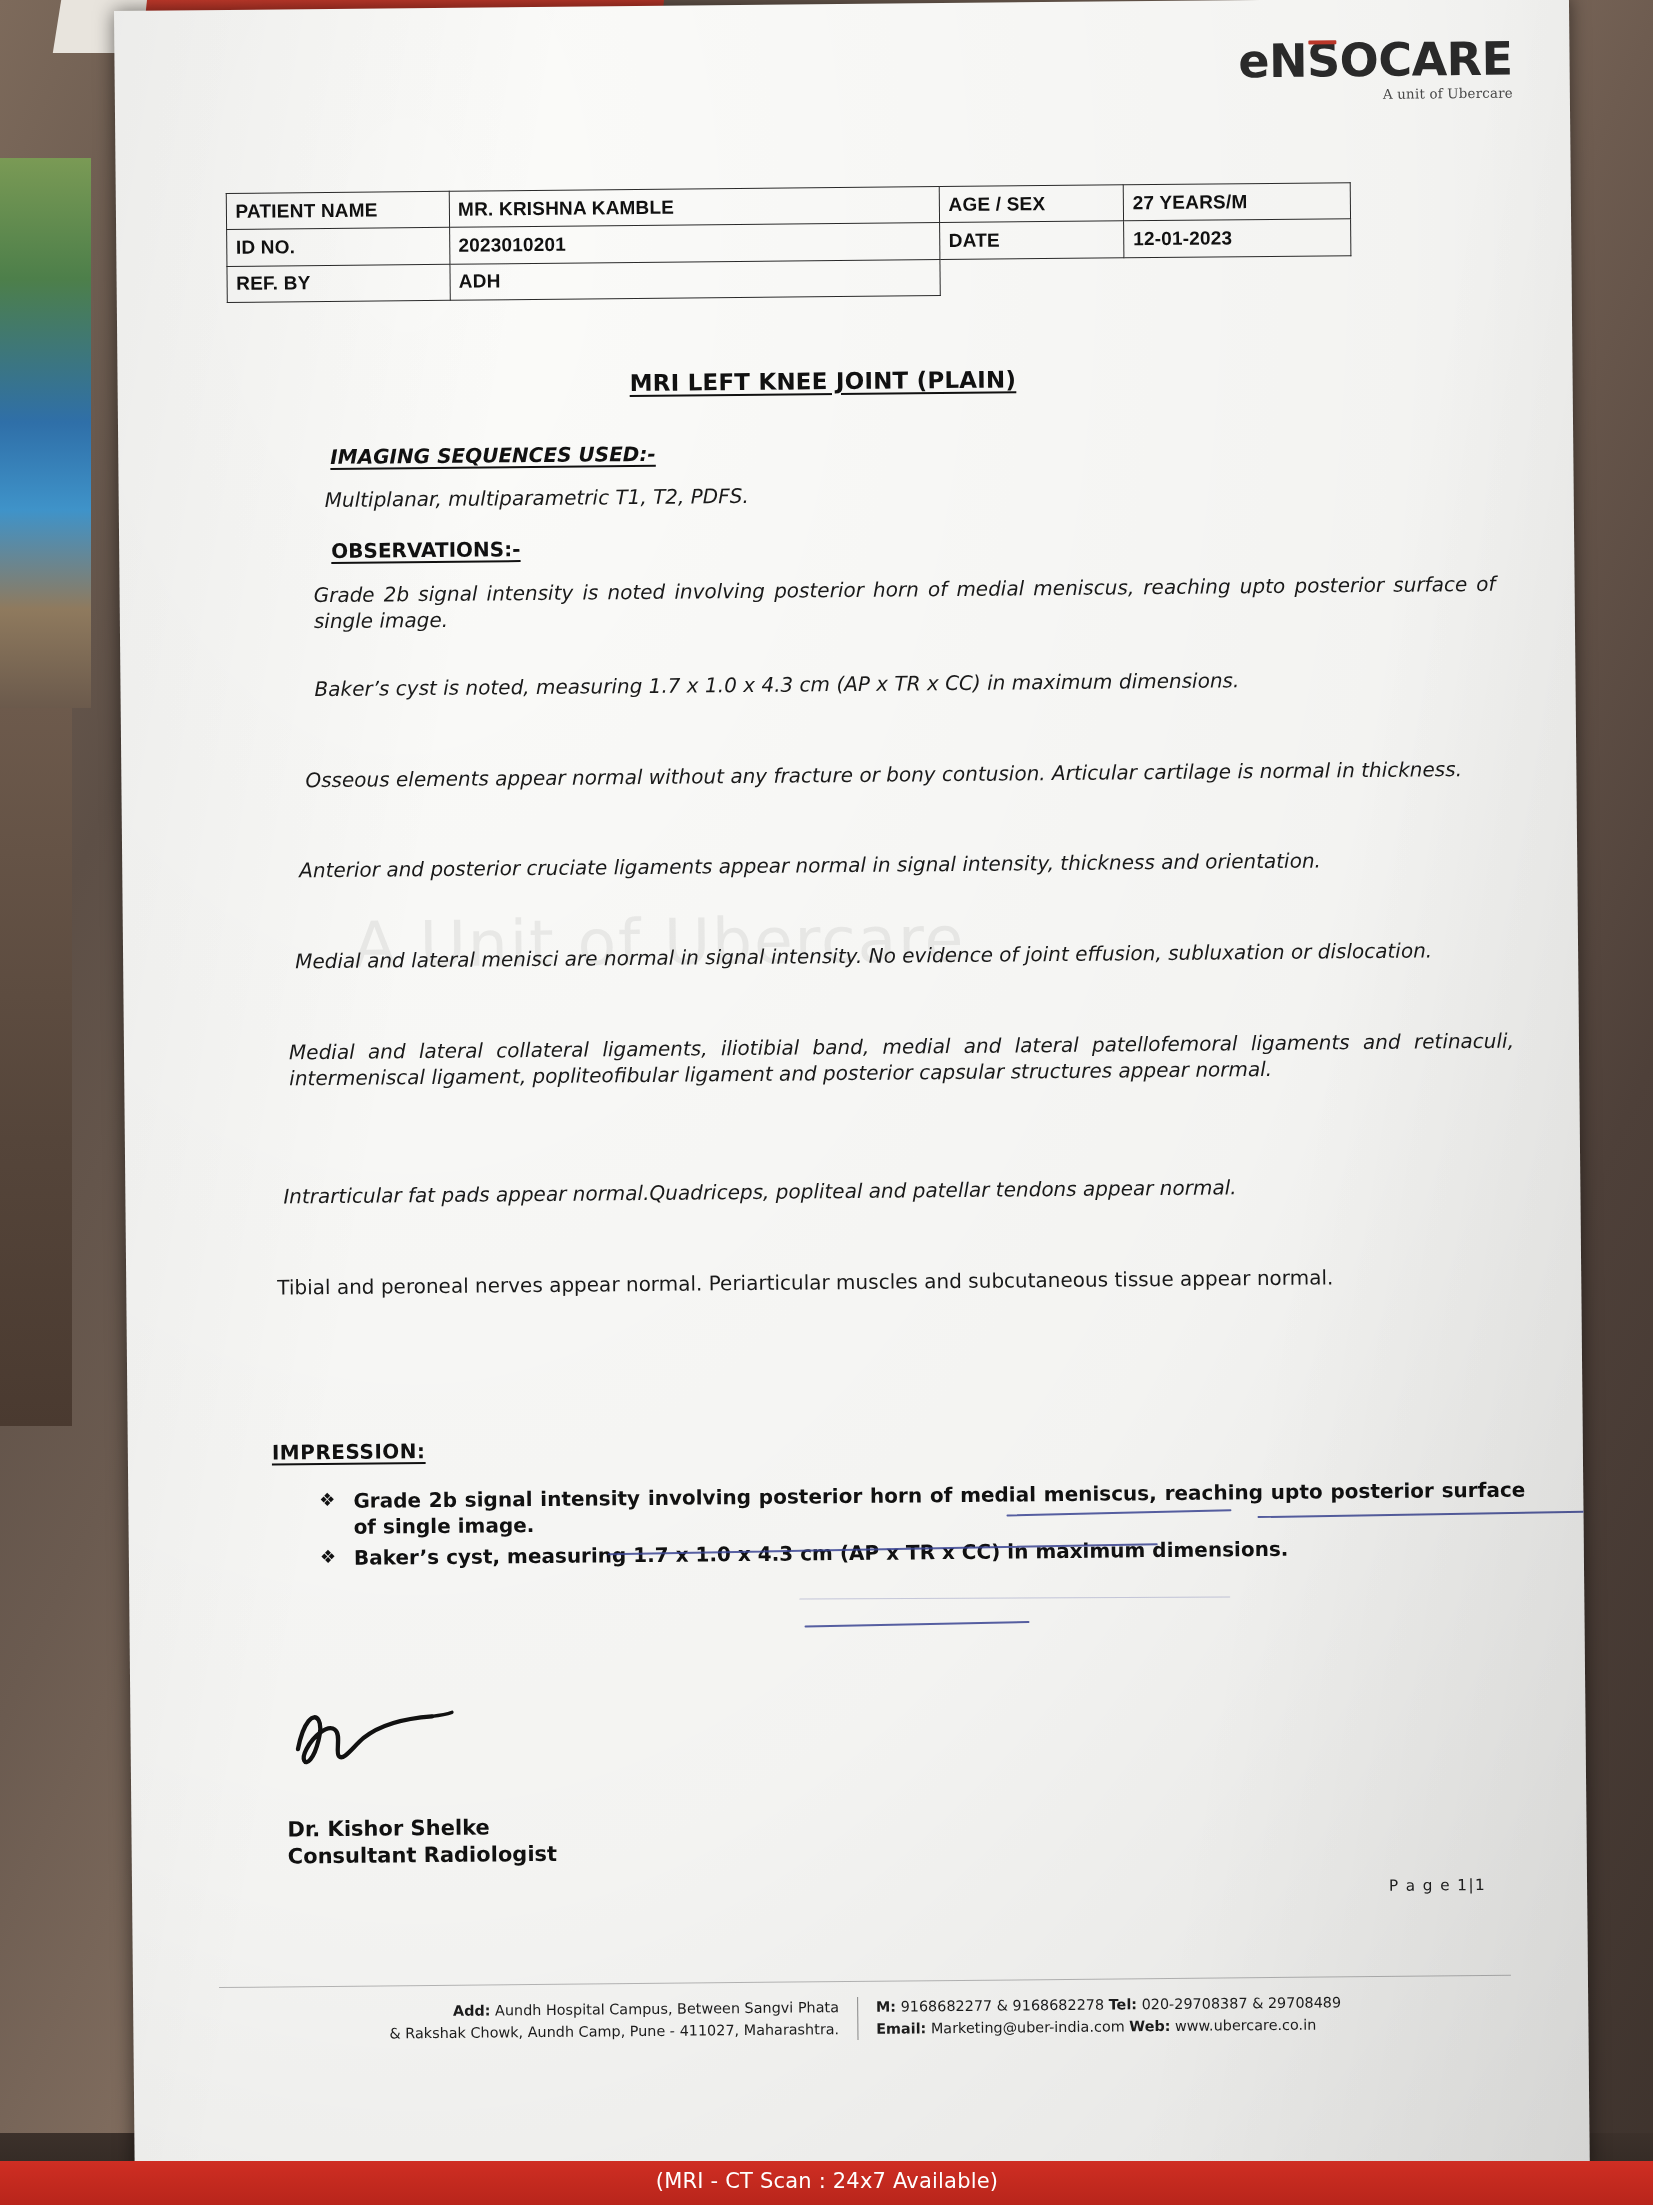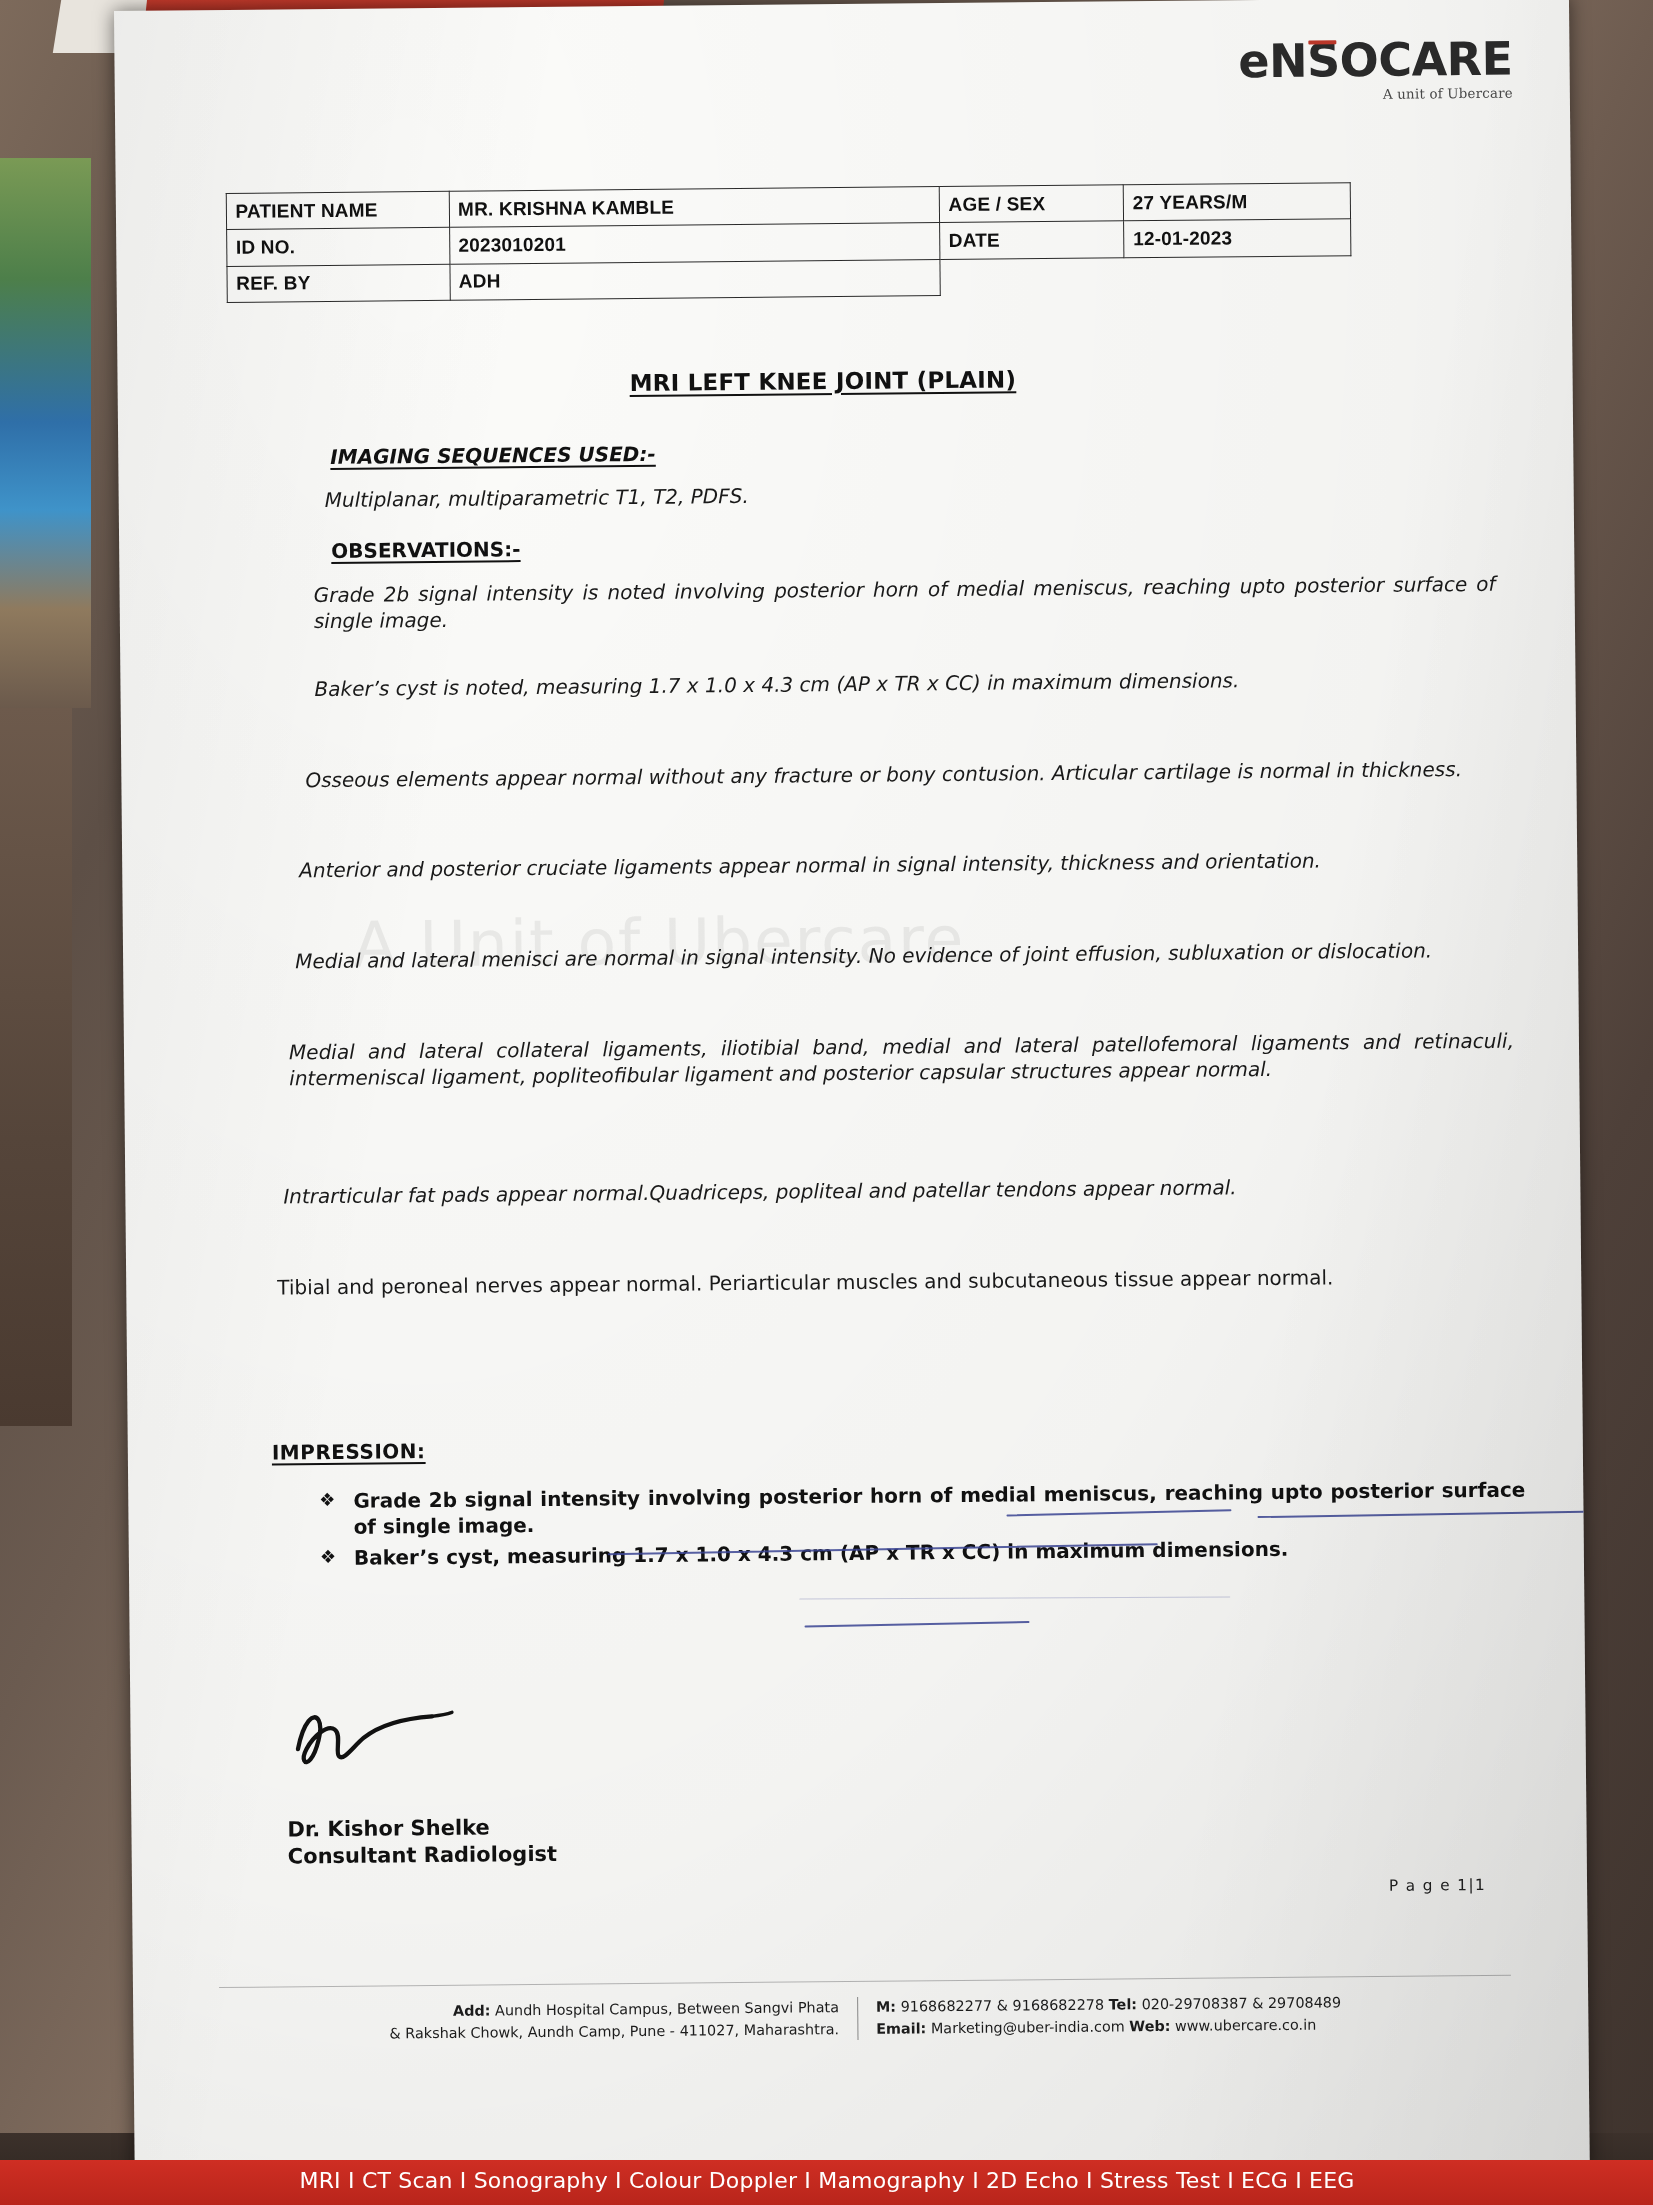--- a/index.html
+++ b/index.html
@@ -396,15 +396,15 @@
         <b>Email:</b>
         <span>Marketing@uber-india.com</span>
         <b>Web:</b>
         <span>www.ubercare.co.in</span>
       </div>
     </div>
   </div>
 </div>
 
 <div class="redbar">
-  <div>MRI I CT Scan I Sonography I Colour Doppler I Mamography I 2D Echo I Stress Test I ECG I EEG</div>
+  <div class="line2">(MRI - CT Scan : 24x7 Available)</div>
 </div>
 
 
 </body></html>

